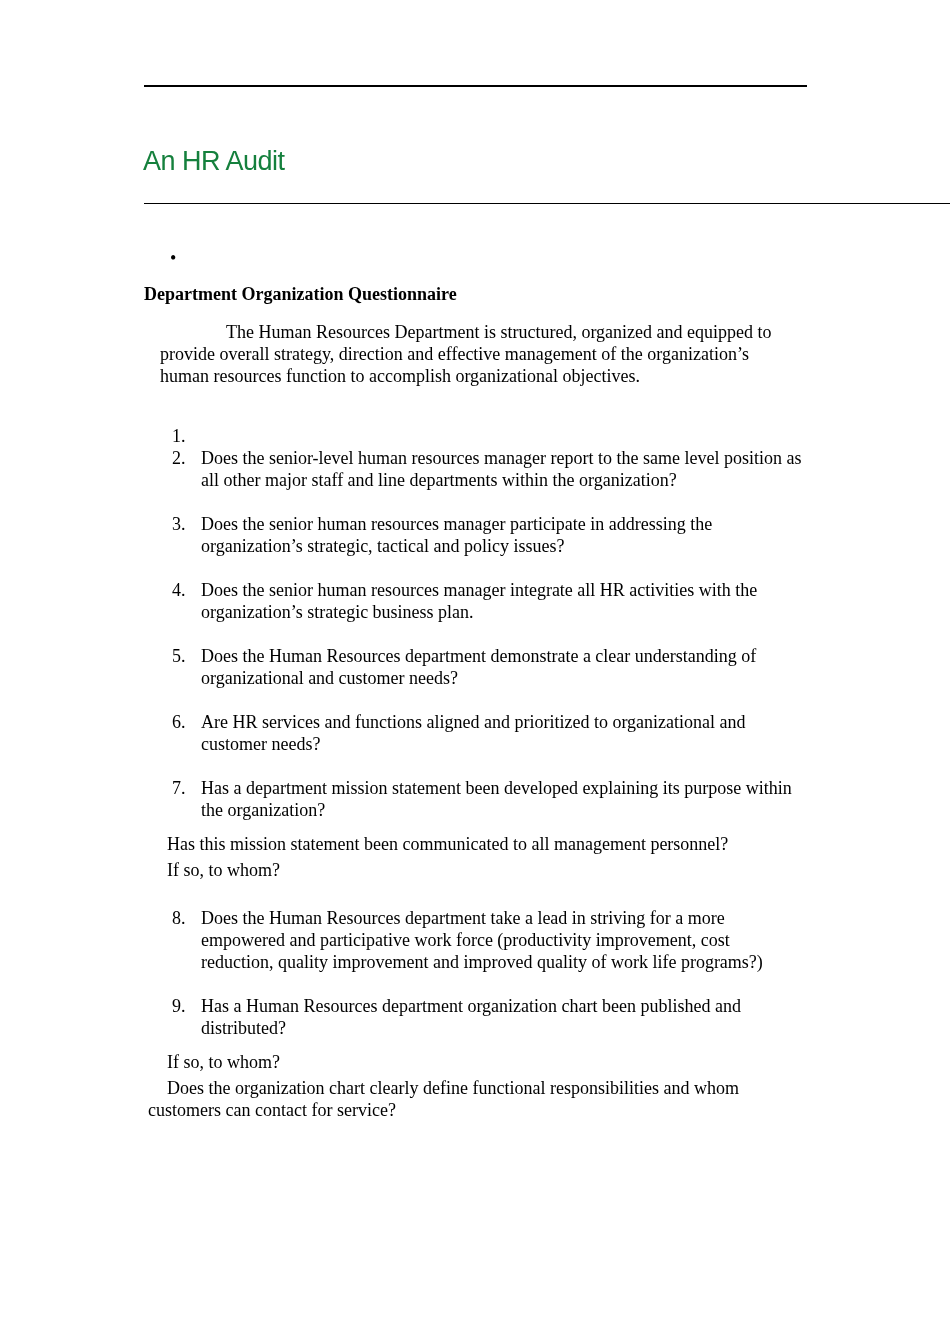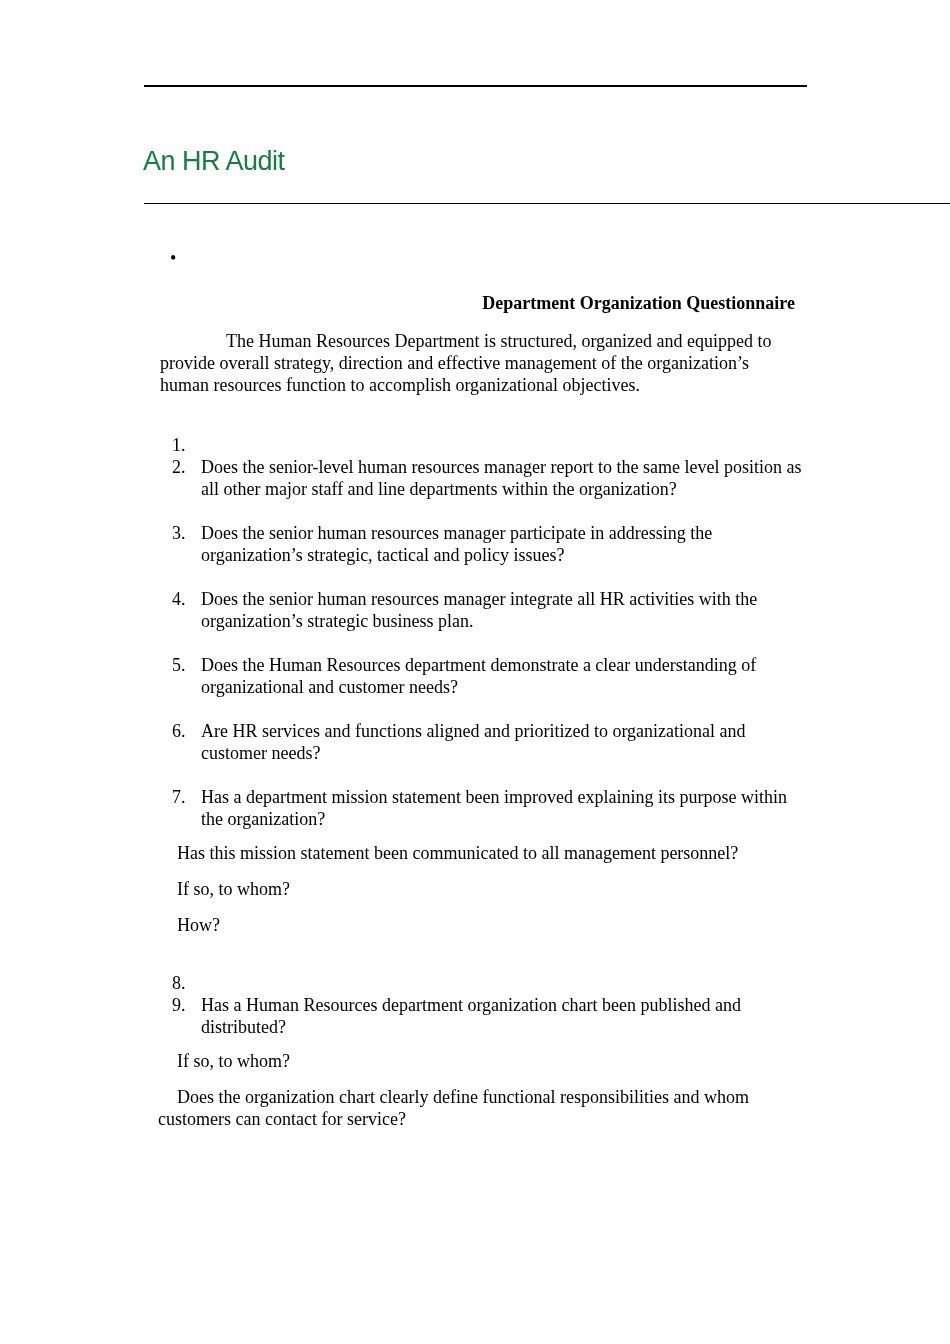--- a/index.html
+++ b/index.html
@@ -9,27 +9,27 @@
     }
     .rule-top { position: absolute; left: 144px; top: 85px; width: 663px; height: 0; border-top: 2px solid #000; }
     .rule-bottom { position: absolute; left: 144px; top: 203px; width: 806px; height: 0; border-top: 1px solid #000; }
     .title {
       position: absolute; left: 143px; top: 146px; margin: 0;
       font-family: "Liberation Sans", sans-serif; font-weight: normal;
       font-size: 27px; color: #15803d; letter-spacing: -0.5px;
     }
     .bullet { position: absolute; left: 170px; top: 248px; font-size: 18px; }
     .content { position: absolute; left: 144px; top: 283px; width: 660px; line-height: 22px; }
-    .section-heading { font-weight: bold; margin: 9px; text-align: right; }
+    .section-heading { font-weight: bold; margin: 0; }
     .intro { margin: 16px; text-indent: 66px; }
     ol { margin: 0; padding: 0; list-style: none; }
     .q { position: relative; padding-left: 57px; }
     .q .num { position: absolute; left: 28px; width: 20px; text-align: left; }
     .gap { height: 22px; }
-    .sub { margin: 14px; text-indent: 19px; }
+    .sub { margin: 4px; text-indent: 19px; }
     .sub.spaced { margin-top: 12px; }
   </style>
 </head>
 <body>
 
 <div class="rule-top"></div>
 <h1 class="title">An HR Audit</h1>
 <div class="rule-bottom"></div>
 
 <div class="bullet">•</div>
@@ -45,29 +45,28 @@
     <li class="q"><span class="num">2.</span><span>Does the senior-level human resources manager report to the same level position as all other major staff and line departments within the organization?</span></li>
     <li class="gap"></li>
     <li class="q"><span class="num">3.</span><span>Does the senior human resources manager participate in addressing the organization’s strategic, tactical and policy issues?</span></li>
     <li class="gap"></li>
     <li class="q"><span class="num">4.</span><span>Does the senior human resources manager integrate all HR activities with the organization’s strategic business plan.</span></li>
     <li class="gap"></li>
     <li class="q"><span class="num">5.</span><span>Does the Human Resources department demonstrate a clear understanding of organizational and customer needs?</span></li>
     <li class="gap"></li>
     <li class="q"><span class="num">6.</span><span>Are HR services and functions aligned and prioritized to organizational and customer needs?</span></li>
     <li class="gap"></li>
-    <li class="q"><span class="num">7.</span><span>Has a department mission statement been improved explaining its purpose within the organization?</span></li>
+    <li class="q"><span class="num">7.</span><span>Has a department mission statement been developed explaining its purpose within the organization?</span></li>
   </ol>
 
   <p class="sub spaced">Has this mission statement been communicated to all management personnel?</p>
   <p class="sub">If so, to whom?</p>
-  <p class="sub">How?</p>
   <div class="gap"></div>
 
   <ol>
-    <li class="q"><span class="num">8.</span></li>
+    <li class="q"><span class="num">8.</span><span>Does the Human Resources department take a lead in striving for a more empowered and participative work force (productivity improvement, cost reduction, quality improvement and improved quality of work life programs?)</span></li>
     <li class="gap"></li>
     <li class="q"><span class="num">9.</span><span>Has a Human Resources department organization chart been published and distributed?</span></li>
   </ol>
 
   <p class="sub spaced">If so, to whom?</p>
   <p class="sub">Does the organization chart clearly define functional responsibilities and whom customers can contact for service?</p>
 </div>
 
 </body></html>

